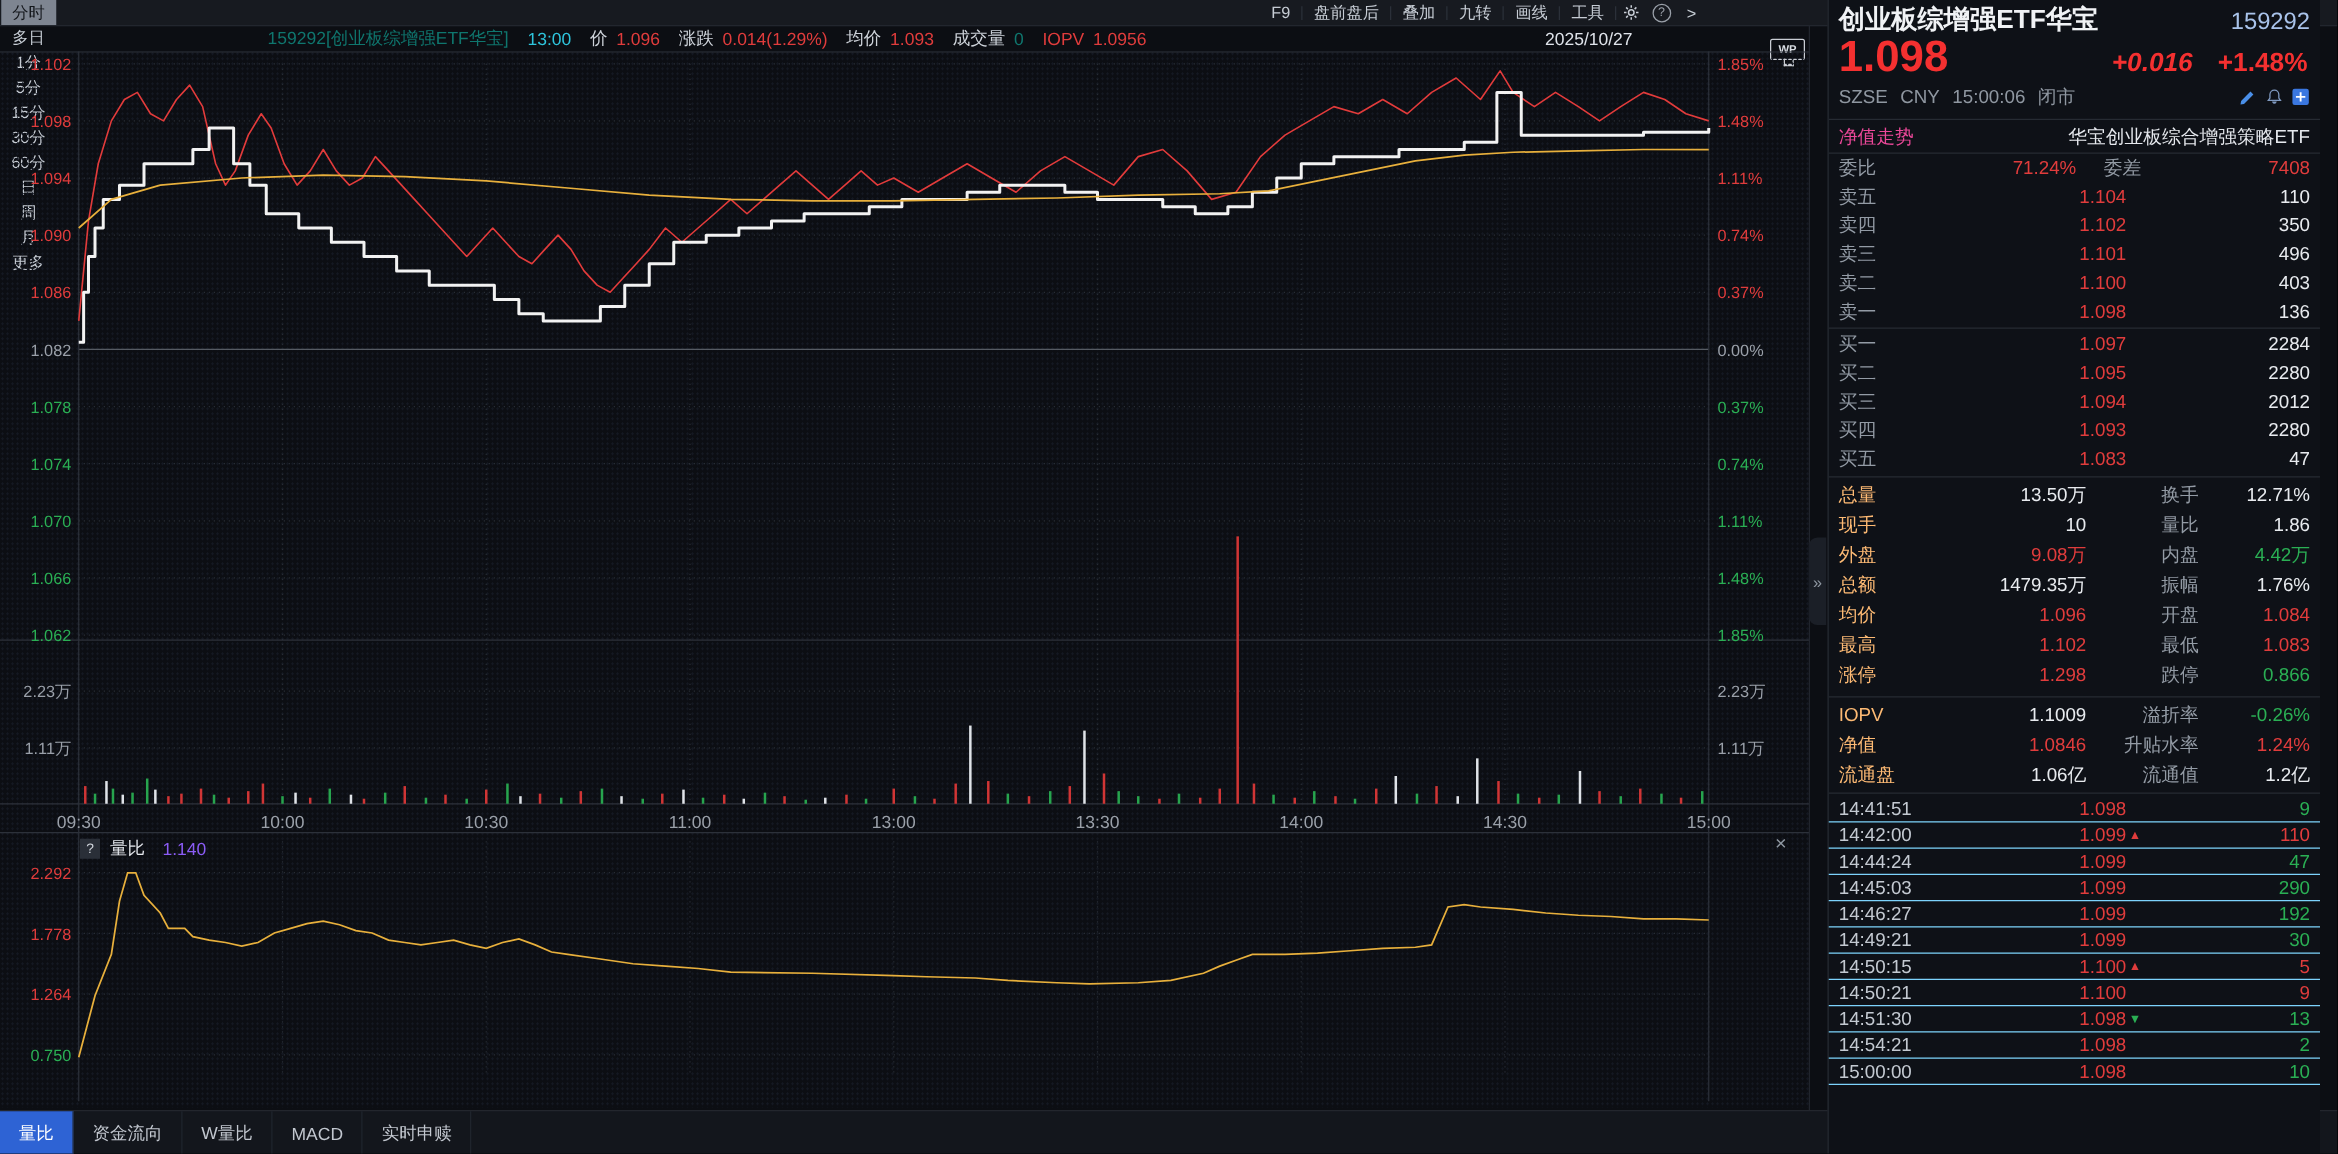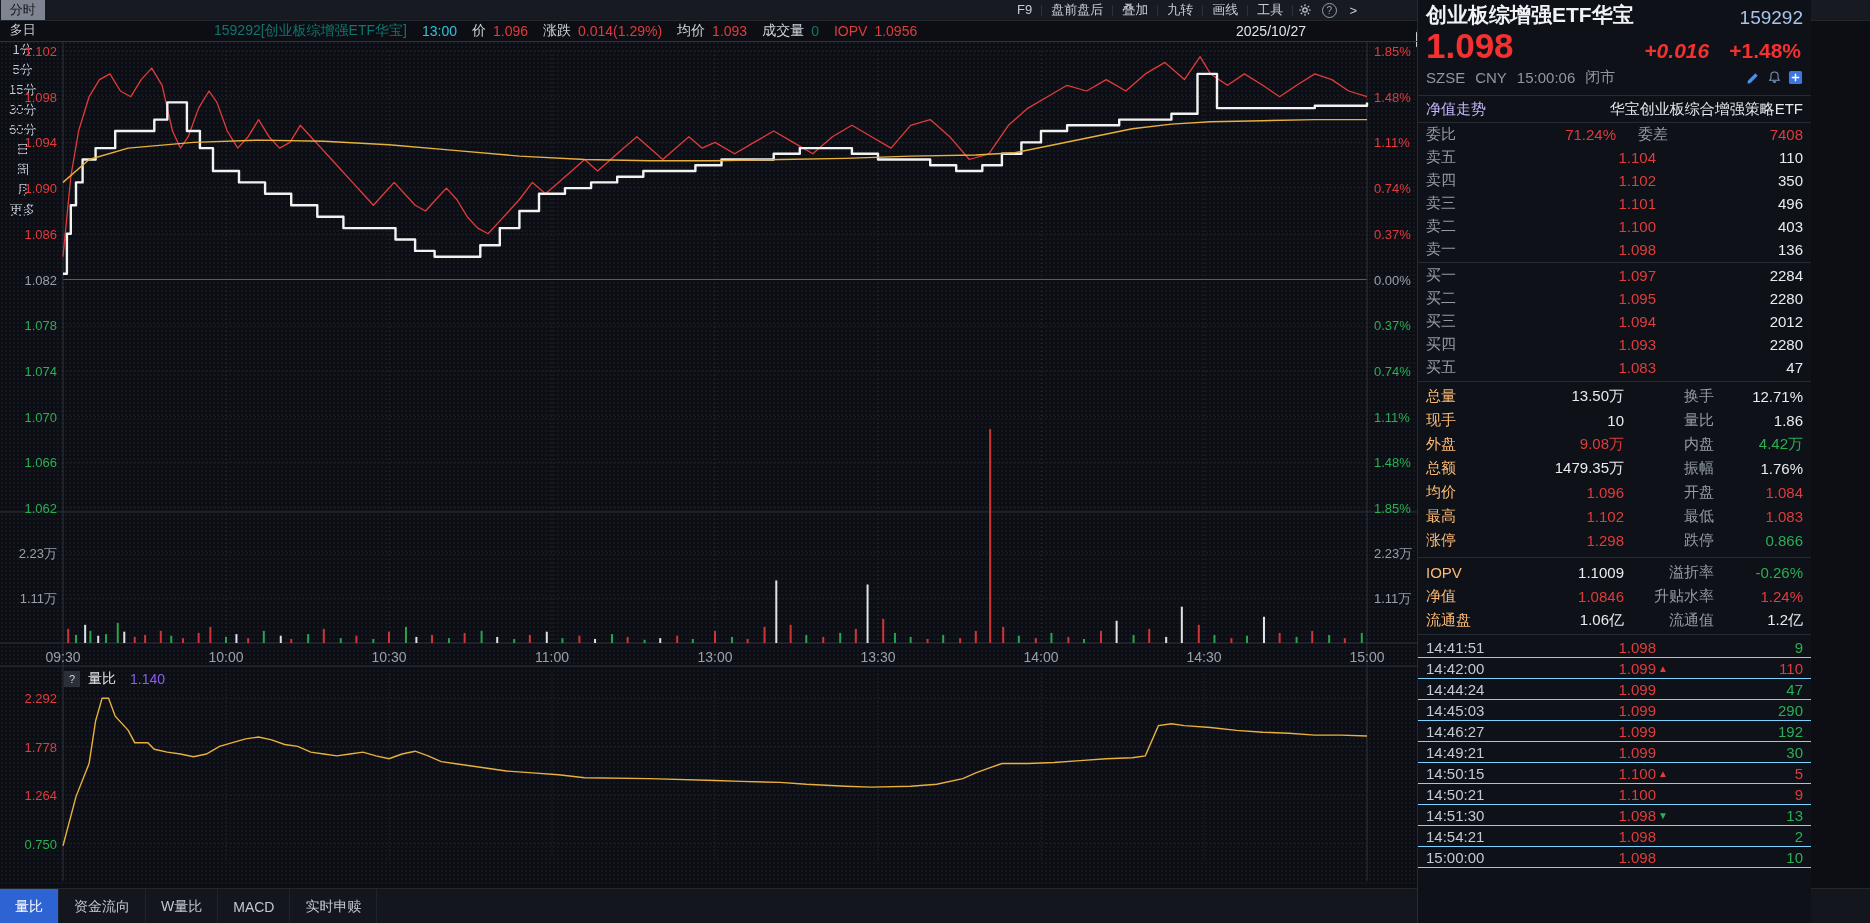--- a/index.html
+++ b/index.html
@@ -37,21 +37,21 @@
   
   .bottom-tabs{position:absolute;left:0;top:888px;width:1870px;height:35px;background:#13161c;
                border-top:1px solid #23262d;display:flex;align-items:stretch;font-size:14px;}
   .bt-tab{padding:0 15px;display:flex;align-items:center;color:#c2c7cf;border-right:1px solid #1f242c;}
   .bt-tab.active{background:#2e63d4;color:#fff;}
   
   .v-div{position:absolute;left:1447px;top:20px;width:1px;height:868px;background:#21252d;}
   .collapse{position:absolute;left:1447px;top:430px;width:14px;height:70px;background:#1b1f27;
             border-radius:7px 0 0 7px;color:#8f97a1;display:flex;align-items:center;justify-content:center;font-size:13px;}
   
-  .rp{position:absolute;left:1417px;top:0;width:394px;height:923px;background:#0e1117;border-left:1px solid #262b33;box-sizing:border-box;}
+  .rp{position:absolute;left:1462px;top:0;width:394px;height:923px;background:#0e1117;border-left:1px solid #262b33;box-sizing:border-box;}
   .rp-title-row{position:absolute;left:0;top:1px;width:100%;display:flex;justify-content:space-between;align-items:flex-end;padding:0 8px;box-sizing:border-box;}
   .rp-title{font-size:21px;font-weight:bold;color:#f0f2f5;}
   .rp-code{font-size:19px;color:#a9c3ea;}
   .rp-price-row{position:absolute;left:0;top:26px;width:100%;display:flex;align-items:baseline;padding:0 10px 0 8px;box-sizing:border-box;}
   .rp-price{font-size:35px;font-weight:bold;color:#f43030;}
   .rp-chg{font-size:21px;font-weight:bold;color:#f43030;margin-left:auto;font-style:italic;}
   .rp-chgp{font-size:21px;font-weight:bold;color:#f43030;margin-left:20px;}
   .rp-meta{position:absolute;left:0;top:68px;width:100%;display:flex;align-items:center;
            font-size:15px;color:#8f97a1;padding:0 8px;box-sizing:border-box;}
   .rp-meta .gap{margin-right:10px;}
@@ -372,21 +372,21 @@
           </svg>
         <svg width="15" height="15" viewBox="0 0 16 16">
             <rect x="1" y="1" width="14" height="14" rx="2" fill="#3a77e0"></rect>
             <path d="M8 4v8M4 8h8" stroke="#fff" stroke-width="1.6"></path>
           </svg>
       </span>
     </div>
     <div class="sep" style="top:95px"></div>
     <div class="nav-row">
       <div class="row">
-        <span style="color:#c4b5fd">净值走势</span>
+        <span style="color:#ec4899">净值走势</span>
         <span class="nav-name">华宝创业板综合增强策略ETF</span>
       </div>
     </div>
     <div class="sep" style="top:122px"></div>
     <div class="weibi-row">
       <div class="row">
         <span class="lbl wb-l">委比</span>
         <span class="v-r wb-v1">71.24%</span>
         <span class="lbl wb-l2">委差</span>
         <span class="v-r wb-v2">7408</span>

